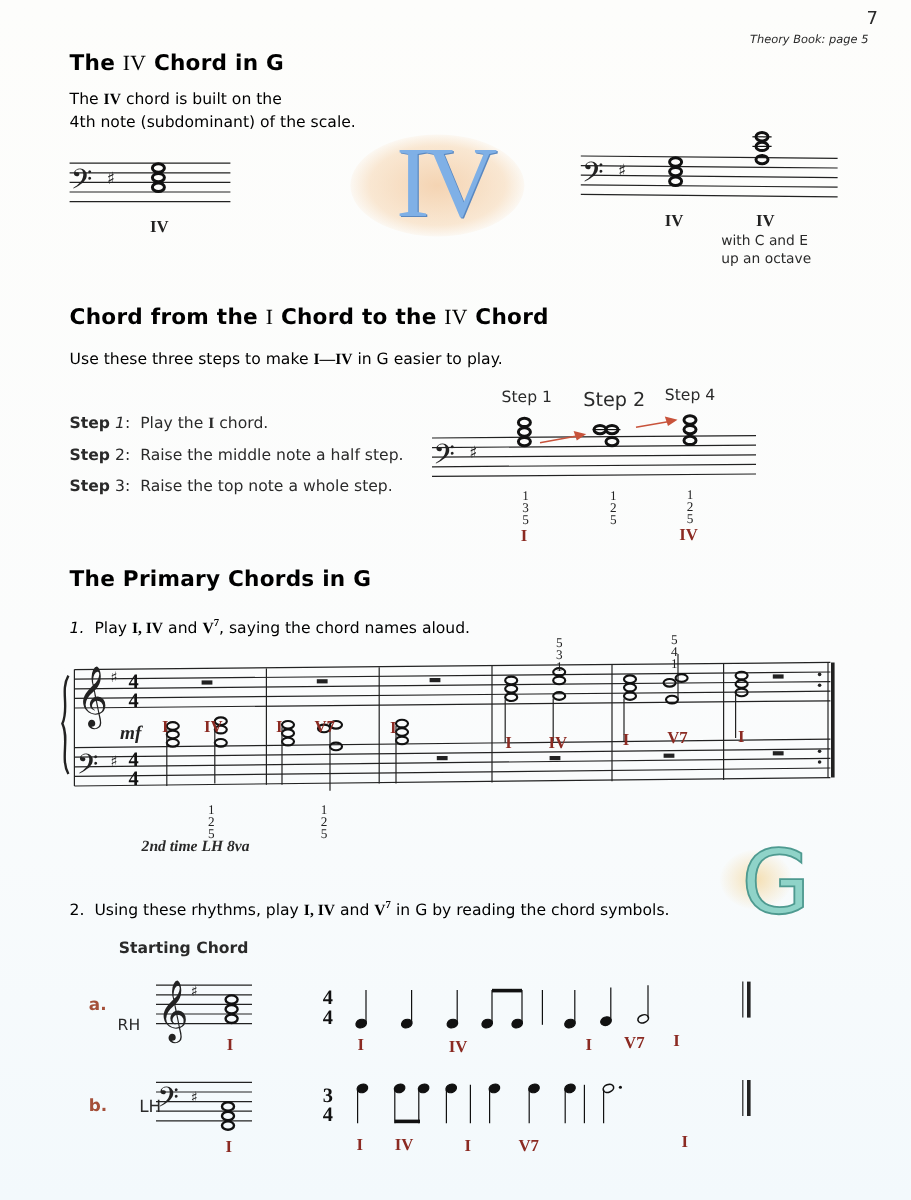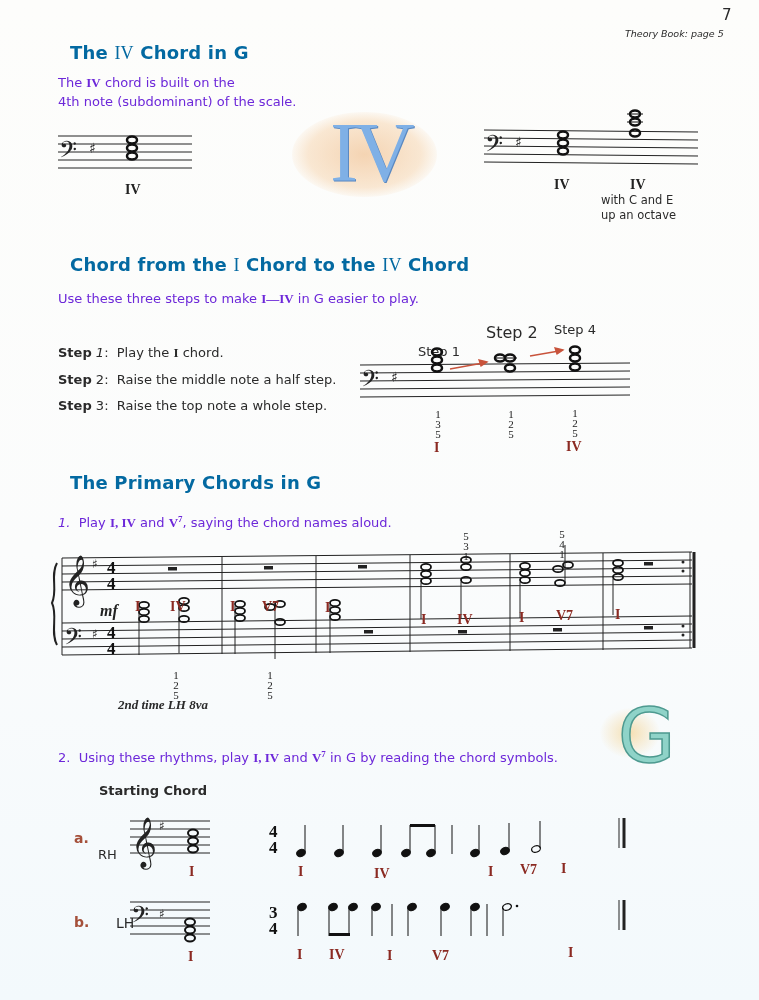--- a/index.html
+++ b/index.html
@@ -2,23 +2,23 @@
 <html><head>
 <meta charset="utf-8">
 <style>
   html, body { margin: 0; padding: 0; }
   body {
     width: 759px; height: 1000px; overflow: hidden; position: relative;
     background: linear-gradient(180deg, #fdfdfb 0%, #fbfcfc 55%, #f3f9fc 100%);
     font-family: "DejaVu Sans", sans-serif; color: #2a2a2a;
   }
   .abs { position: absolute; }
-  .heading { color: #0369a1; font-weight: bold; font-size: 18px; letter-spacing: 0.2px; margin-left: 12px; }
+  .heading { color: #000000; font-weight: bold; font-size: 18px; letter-spacing: 0.2px; }
   .heading .rn { font-family: "Liberation Serif", serif; font-weight: normal; }
-  .body-text { font-size: 13px; line-height: 19px; color: #6d28d9; }
+  .body-text { font-size: 13px; line-height: 19px; color: #000000; }
   .rn { font-family: "Liberation Serif", serif; font-weight: bold; }
   .chord-lbl { font-family: "Liberation Serif", serif; font-weight: bold; font-size: 14px; color: #222; }
   .red-lbl { font-family: "Liberation Serif", serif; font-weight: bold; font-size: 14px; color: #8b2a22; }
   .finger { font-family: "Liberation Serif", serif; font-size: 11px; line-height: 10px; text-align: center; color: #222; }
   .small { font-size: 11.5px; line-height: 15px; }
   svg { position: absolute; overflow: visible; }
   .step-row { font-size: 13px; }
   .step-row b { font-weight: bold; }
 </style>
 </head>
@@ -98,21 +98,21 @@
 <div class="abs step-row" style="left:58px;top:345px;">
   <b>Step</b> <i>1</i>:&nbsp; <span>Play the </span><span class="rn">I</span><span> chord.</span>
 </div>
 <div class="abs step-row" style="left:58px;top:372px;">
   <b>Step</b> <span>2</span>:&nbsp; <span>Raise the middle note a half step.</span>
 </div>
 <div class="abs step-row" style="left:58px;top:398px;">
   <b>Step</b> <span>3</span>:&nbsp; <span>Raise the top note a whole step.</span>
 </div>
 
-<div class="abs" style="left:418px;top:344px;font-size:13px;">Step 1</div>
+<div class="abs" style="left:418px;top:324px;font-size:13px;">Step 1</div>
 <div class="abs" style="left:486px;top:323px;font-size:16px;">Step 2</div>
 <div class="abs" style="left:554px;top:322px;font-size:13px;">Step 4</div>
 
 <svg style="left:360px;top:345px;" width="272" height="60">
   <g stroke="#222" stroke-width="1">
     <line x1="0" y1="20" x2="270" y2="18"></line>
       <line x1="0" y1="28" x2="270" y2="26"></line>
     <line x1="0" y1="36" x2="270" y2="34"></line>
       <line x1="0" y1="44" x2="270" y2="42"></line>
     <line x1="0" y1="52" x2="270" y2="50"></line>

